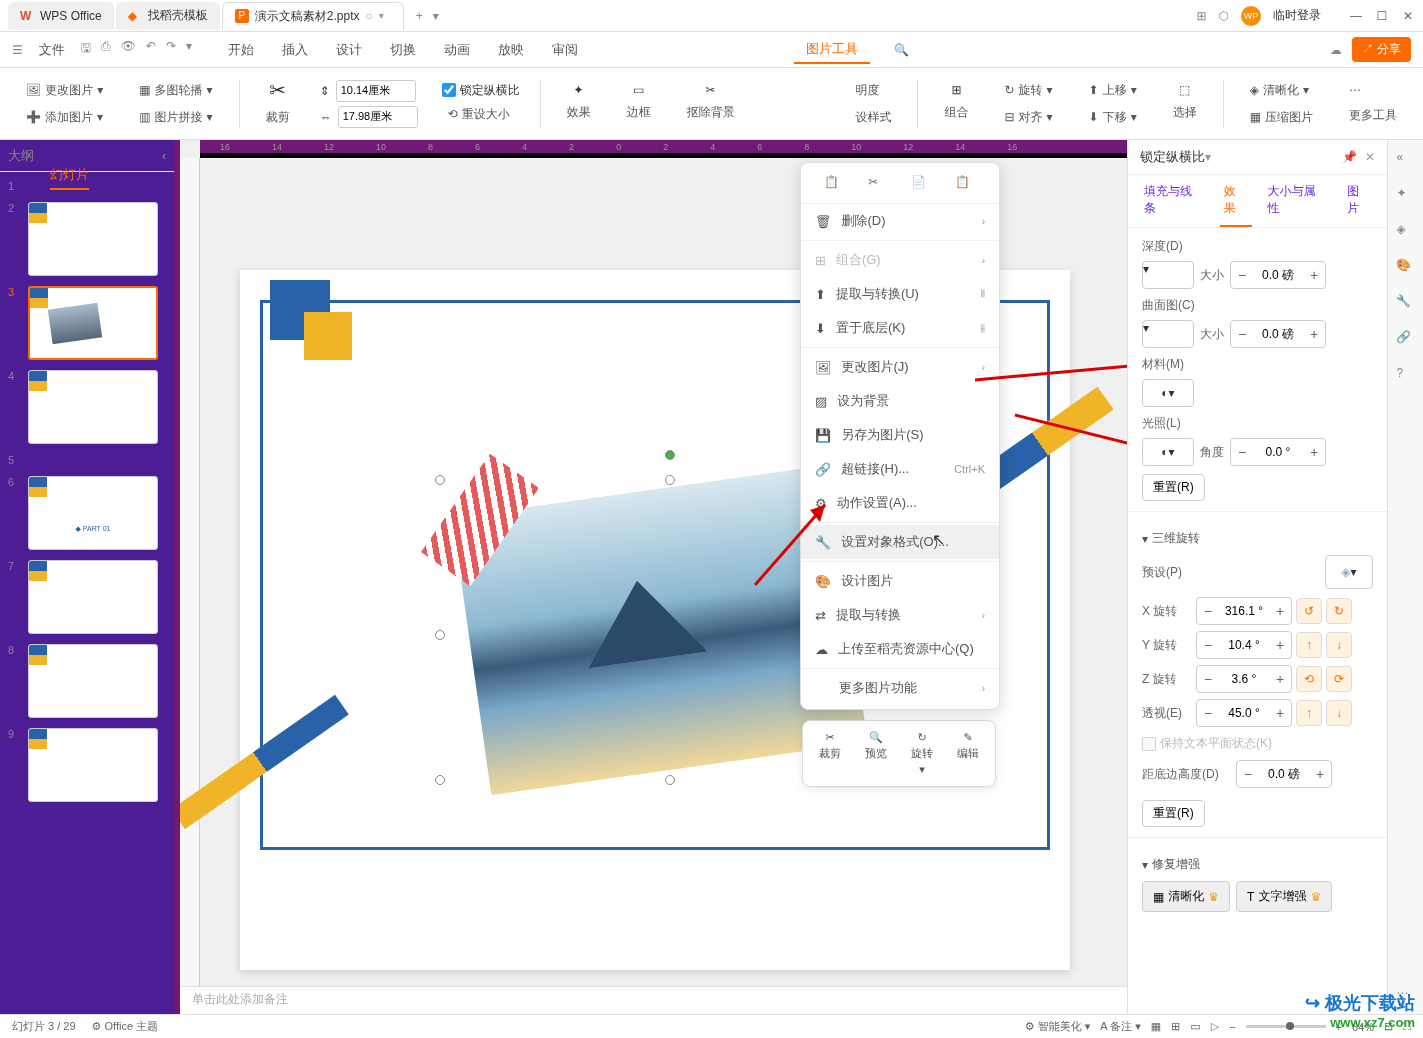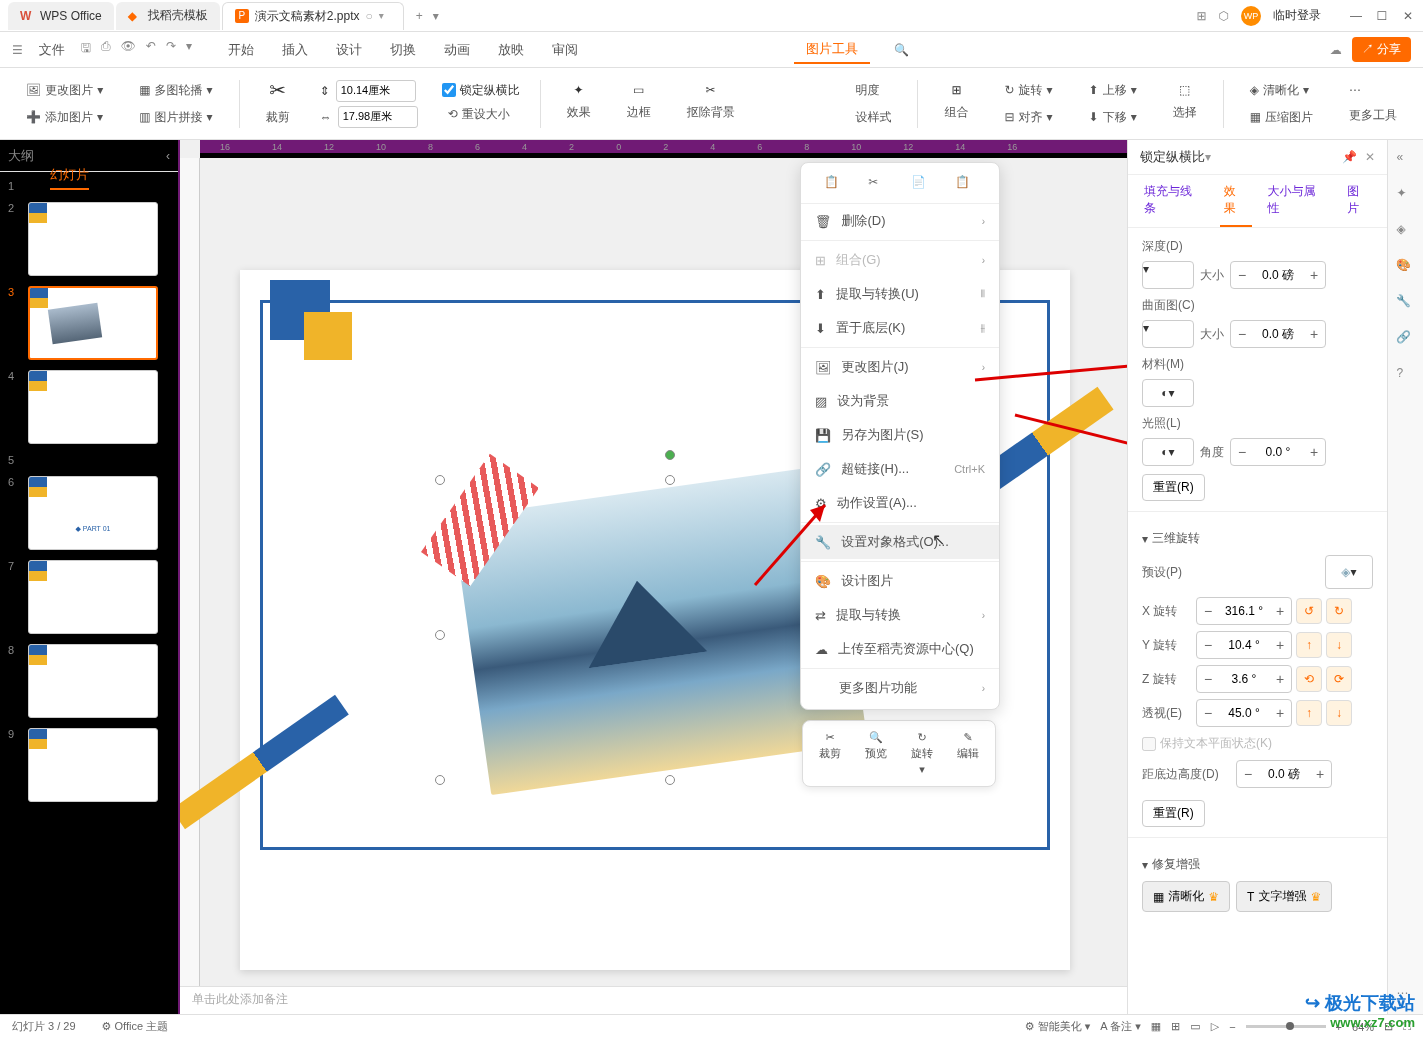--- a/index.html
+++ b/index.html
@@ -29,21 +29,21 @@
 .tool-group { display: flex; flex-direction: column; gap: 4px; padding: 0 8px; }
 .tool-row { display: flex; align-items: center; gap: 6px; }
 .tool-btn { display: flex; align-items: center; gap: 4px; padding: 3px 6px; font-size: 12px; color: #555; white-space: nowrap; }
 .tool-sep { width: 1px; height: 48px; background: #e0e0e0; margin: 0 4px; }
 .size-input { width: 80px; height: 22px; border: 1px solid #ccc; border-radius: 3px; padding: 0 4px; font-size: 11px; }
 .checkbox-wrap { display: flex; align-items: center; gap: 4px; font-size: 12px; }
 .checkbox-wrap input[type="checkbox"] { width: 14px; height: 14px; accent-color: #2196f3; }
 
 
 .main { display: flex; height: calc(100% - 32px - 36px - 72px - 24px); }
-.slides-panel { width: 180px; background: #000000; border-right: 2px solid #701a75; display: flex; flex-direction: column; }
+.slides-panel { width: 180px; background: #4c1d95; border-right: 6px solid #701a75; display: flex; flex-direction: column; }
 .slides-tabs { display: flex; height: 32px; border-bottom: 1px solid #e0e0e0; align-items: center; padding: 0 8px; gap: 16px; }
 .slides-tab { font-size: 13px; color: #888; padding: 4px 0; }
 .slides-tab.active { color: #ff6a00; border-bottom: 2px solid #ff6a00; margin-top: 40px; }
 .slides-list { flex: 1; overflow-y: auto; padding: 8px; }
 .slide-thumb { display: flex; gap: 8px; margin-bottom: 10px; }
 .slide-num { width: 12px; font-size: 11px; color: #888; }
 .slide-img { width: 130px; height: 74px; background: #fff; border: 1px solid #ccc; border-radius: 3px; position: relative; overflow: hidden; }
 .slide-img.selected { border: 2px solid #ff6a00; }
 .slide-corner-tl { top: 2px; left: 2px; width: 18px; height: 10px; background: #2962a8; }
 .slide-corner-br { bottom: 2px; right: 2px; width: 18px; height: 10px; background: #f0b429; }
@@ -104,21 +104,21 @@
 .crown { color: #ff9800; }
 
 
 .right-iconbar { width: 36px; background: #f8f8f8; border-left: 1px solid #e0e0e0; display: flex; flex-direction: column; align-items: center; padding: 10px 0; gap: 18px; }
 .rib-icon { width: 18px; height: 18px; color: #888; }
 
 
 .notes-bar { height: 28px; background: #fff; border-top: 1px solid #e0e0e0; padding: 4px 12px; font-size: 12px; color: #aaa; }
 
 
-.statusbar { height: 24px; background: #fff; border-top: 1px solid #e0e0e0; display: flex; align-items: center; padding: 0 12px; font-size: 11px; color: #666; gap: 26px; }
+.statusbar { height: 24px; background: #fff; border-top: 1px solid #e0e0e0; display: flex; align-items: center; padding: 0 12px; font-size: 11px; color: #666; gap: 16px; }
 .statusbar-right { margin-left: auto; display: flex; align-items: center; gap: 10px; }
 .zoom-slider { width: 80px; height: 3px; background: #ccc; position: relative; }
 .zoom-thumb { position: absolute; top: -3px; left: 50%; width: 8px; height: 8px; background: #666; border-radius: 50%; }
 
 
 .red-arrow { position: absolute; z-index: 200; pointer-events: none; }
 
 
 .watermark { position: absolute; bottom: 8px; right: 8px; font-size: 13px; color: #2aa030; font-weight: bold; z-index: 300; text-align: right; }
 .watermark .logo { font-size: 18px; color: #1976d2; }

